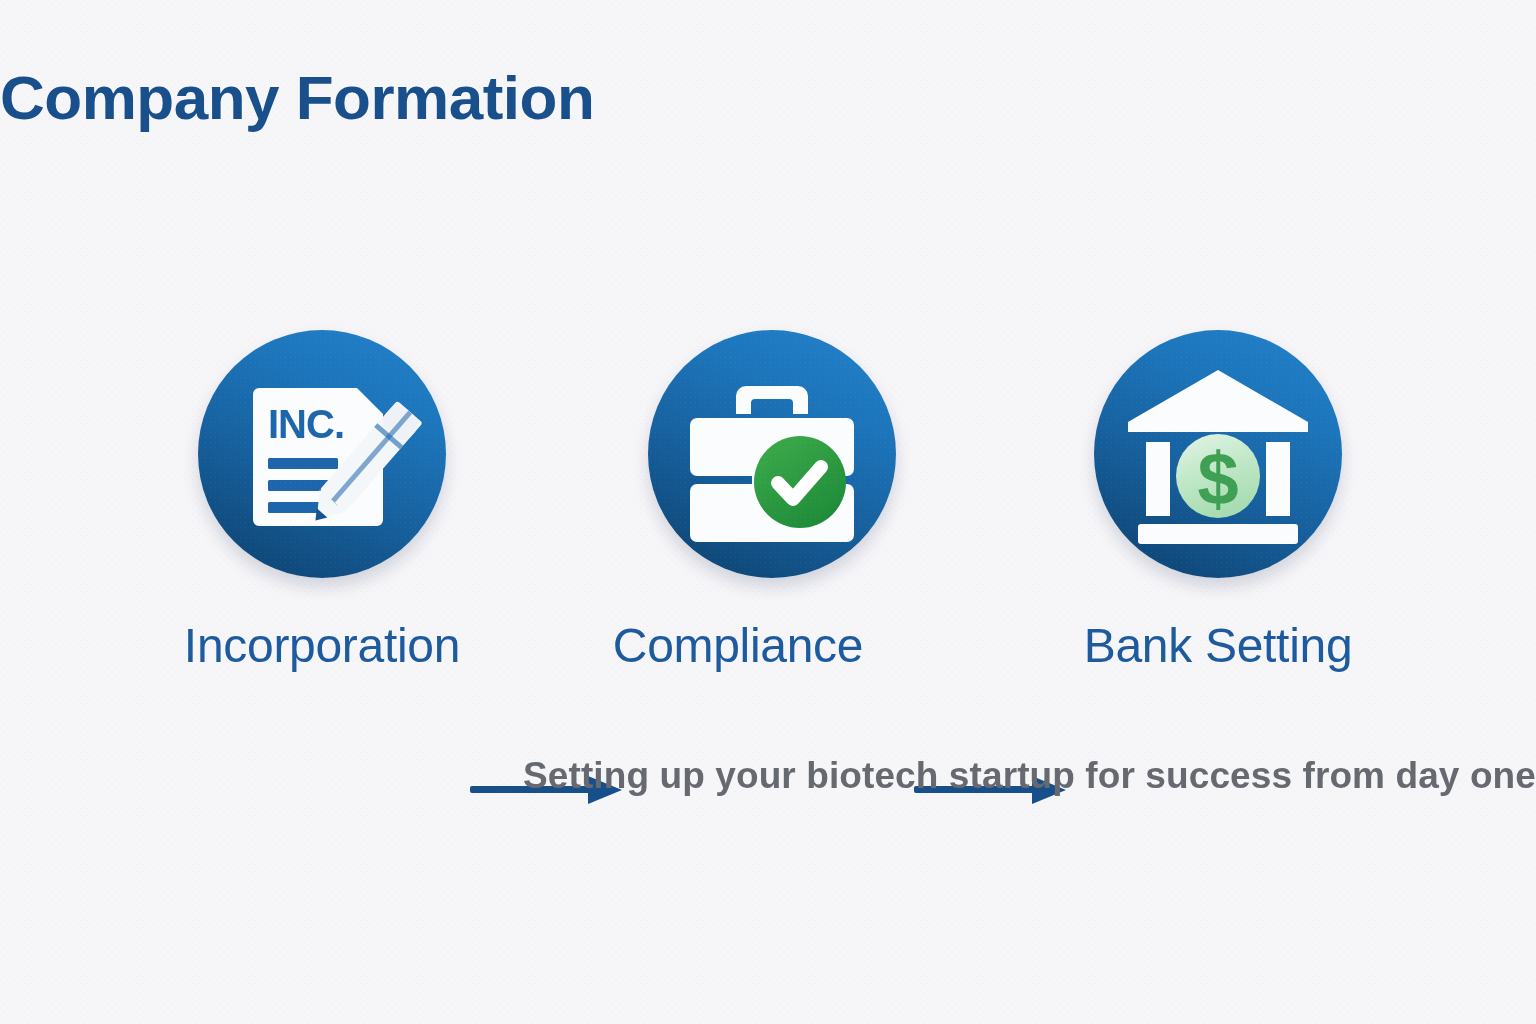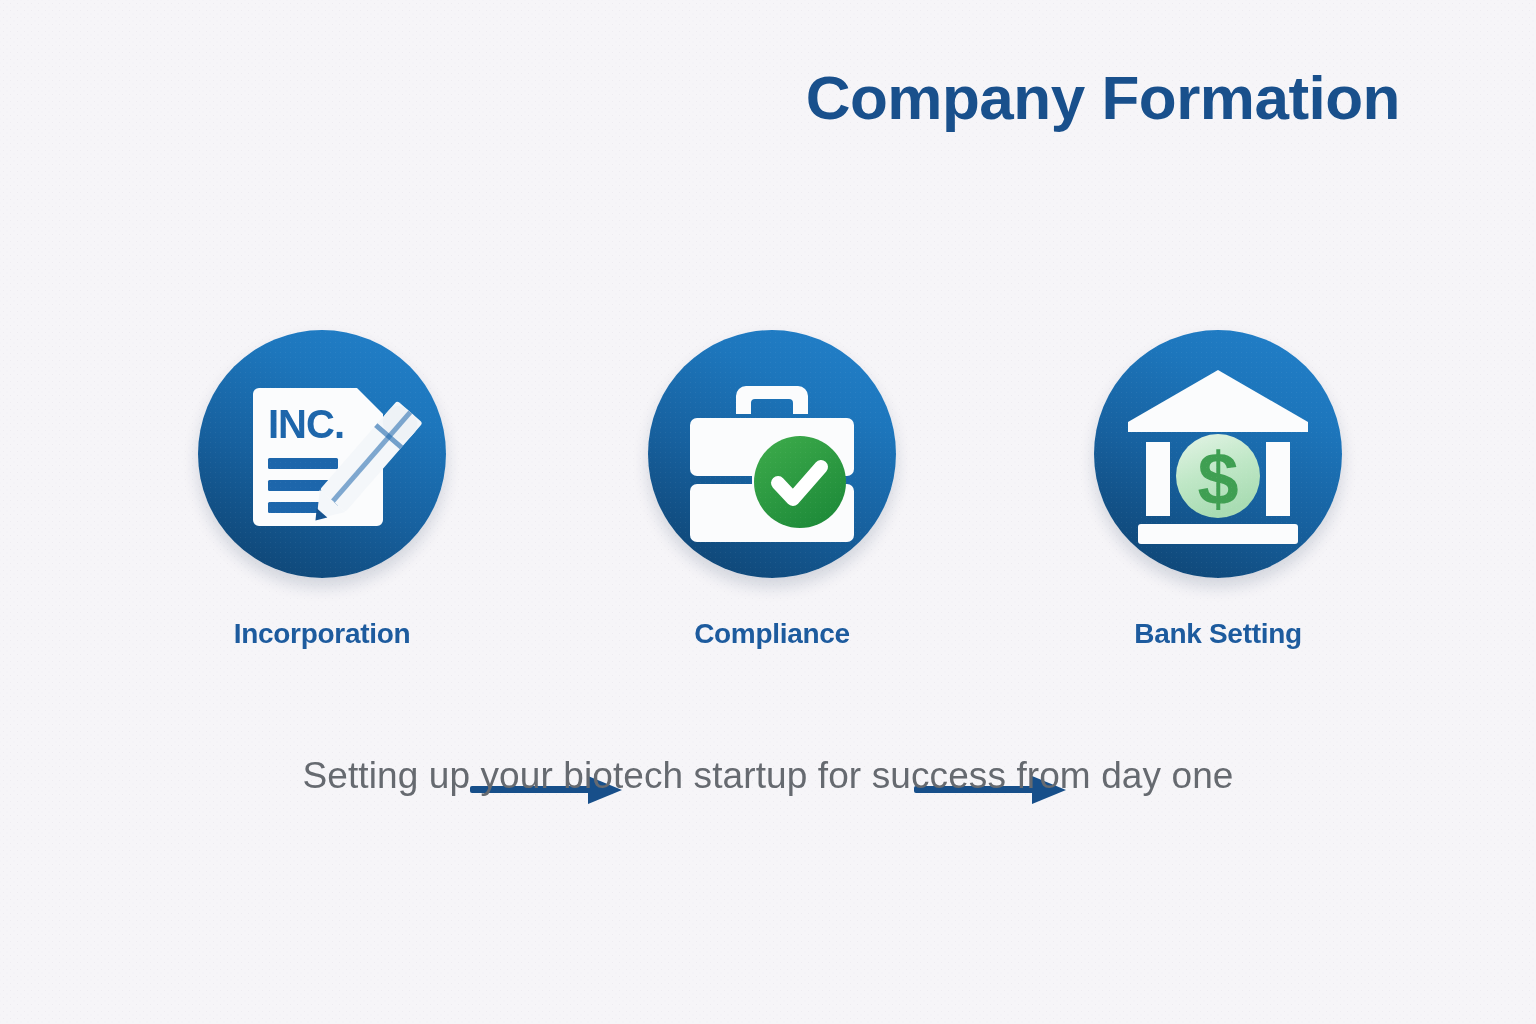--- a/index.html
+++ b/index.html
@@ -20,21 +20,21 @@
     background-position: 0 0, 3.5px 3.5px;
     position: relative;
   }
 
   
   #page-title {
     position: absolute;
     top: 64px;
     left: 0;
     width: 1400px;
-    text-align: right;
+    text-align: left;
     font-size: 62px;
     font-weight: bold;
     color: #19508c;
     letter-spacing: -0.5px;
     line-height: 1.1;
   }
 
   
   #steps-row {
     position: absolute;
@@ -91,38 +91,38 @@
   }
   .arrow-1 { left: 470px; }
   .arrow-2 { left: 914px; }
 
   
   .step-label {
     position: absolute;
     top: 618px;
     width: 420px;
     text-align: center;
-    font-size: 28px;
-    font-weight: bold;
+    font-size: 48px;
+    font-weight: normal;
     color: #1d5b9e;
     letter-spacing: -0.3px;
   }
   .label-1 { left: 112px; }
-  .label-2 { left: 562px; }
+  .label-2 { left: 528px; }
   .label-3 { left: 1008px; }
 
   
   #subtitle {
     position: absolute;
     top: 755px;
     left: 0;
     width: 1536px;
-    text-align: center;
+    text-align: right;
     font-size: 37px;
-    font-weight: normal;
+    font-weight: bold;
     color: #666a70;
     letter-spacing: 0.1px;
   }
 </style>
 </head>
 <body>
 
 <div id="page-title">Company Formation</div>
 
 <div id="steps-row">

